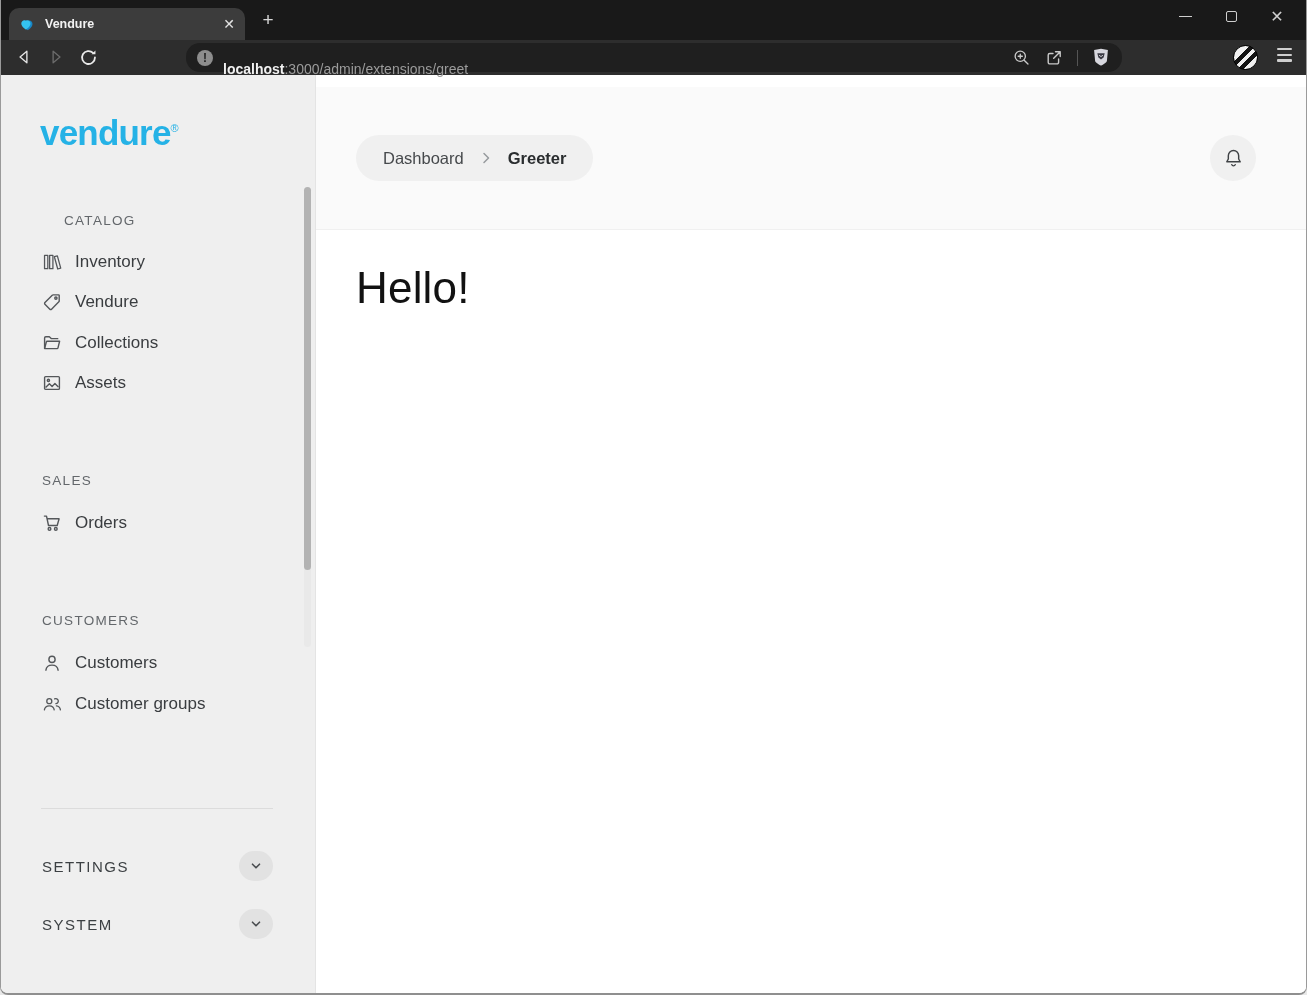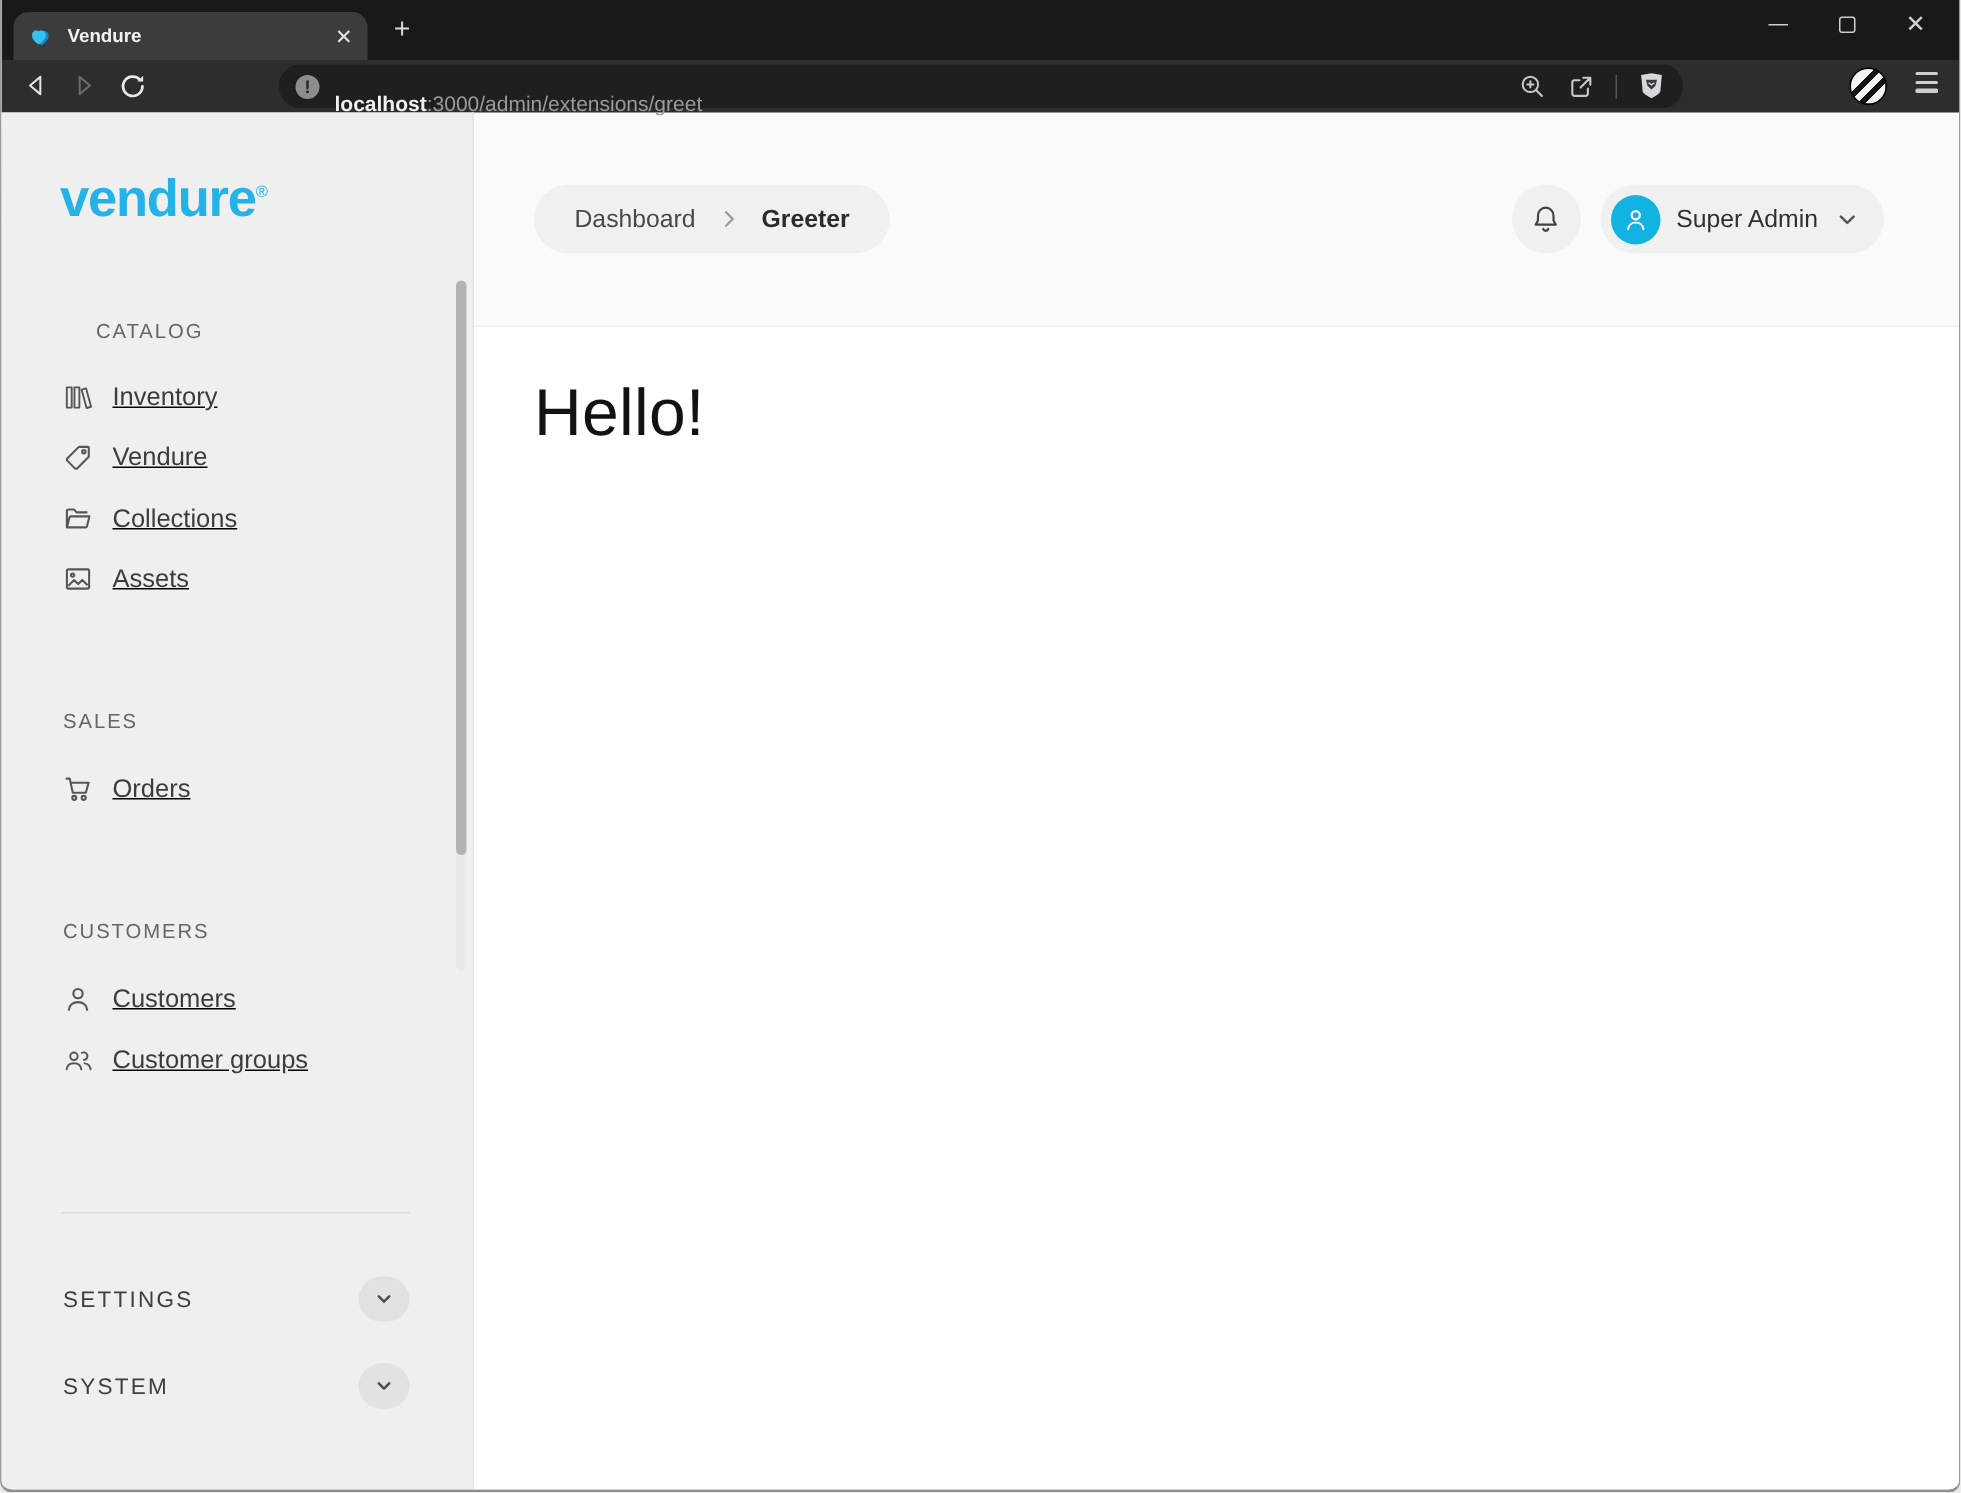--- a/index.html
+++ b/index.html
@@ -49,39 +49,39 @@
   .page { display:flex; height:918px; }
 
   
   .sidebar { width:315px; background:#efefef; position:relative; flex:0 0 auto;
              border-right:1px solid #e4e4e4; }
   .logo { position:absolute; left:39px; top:38px; font-size:35px; font-weight:700;
           letter-spacing:-0.8px; }
   .logo sup { font-size:11px; font-weight:400; vertical-align:super; }
   .side-header { position:absolute; left:41px; font-size:13.5px; font-weight:500; color:#63676b;
                  letter-spacing:1.3px; }
-  .side-item { position:absolute; left:41px; display:flex; align-items:center; gap:13px;
-               height:26px; cursor:pointer;text-decoration:underline; }
+  .side-item { position:absolute; left:41px; display:flex; align-items:flex-start; gap:13px;
+               height:26px; cursor:pointer; }
   .side-item .label { font-size:17px; color:#3a3d40; }
   .side-icon { width:20px; height:20px; display:flex; align-items:center; justify-content:center; }
   .side-divider { position:absolute; left:40px; width:232px; height:1px; background:#dcdcdc; }
   .collapse-row { position:absolute; left:41px; width:231px; height:32px; display:flex;
                   align-items:center; justify-content:space-between; cursor:pointer; }
   .collapse-row .label { font-size:15px; font-weight:500; color:#3c4043; letter-spacing:1.5px;text-align:right; }
   .collapse-chevron { width:34px; height:30px; border-radius:16px; background:#e2e2e2;
                       display:flex; align-items:center; justify-content:center; }
   .scroll-track { position:absolute; right:4px; top:112px; width:7px; height:460px;
                   background:#e9e9e9; border-radius:4px; }
   .scroll-thumb { position:absolute; right:4px; top:112px; width:7px; height:383px;
                   background:#b3b3b3; border-radius:4px; }
 
   
   .main { flex:1; background:#ffffff; display:flex; flex-direction:column; }
   .main-header { height:143px; background:#fafafa; border-bottom:1px solid #f0f0f0; display:flex;
-                 align-items:center; justify-content:space-between; padding:0 50px 0 40px; }
+                 align-items:center; justify-content:space-between; padding:0 50px 0 40px;margin-top:12px; }
   .breadcrumb { height:46px; background:#f0f0f0; border-radius:23px; display:flex;
                 align-items:center; gap:14px; padding:0 27px; }
   .crumb-home { font-size:16.5px; color:#46494c; }
   .crumb-current { font-size:16.5px; font-weight:600; color:#2a2d2f; }
   .header-right { display:flex; align-items:center; gap:13px; }
   .bell-btn { width:46px; height:46px; border-radius:50%; background:#f0f0f0; display:flex;
               align-items:center; justify-content:center; }
   .user-pill { height:46px; background:#f0f0f0; border-radius:23px; display:flex;
                align-items:center; gap:11px; padding:0 16px 0 7px; }
   .user-avatar { width:33px; height:33px; border-radius:50%; display:flex; align-items:center;
@@ -286,32 +286,20 @@
             </svg>
           <span class="crumb-current">Greeter</span>
         </div>
         <div class="header-right">
           <div class="bell-btn">
             <svg width="23" height="23" viewBox="0 0 24 24" fill="none" stroke="#3f4245" stroke-width="1.5" stroke-linecap="round" stroke-linejoin="round">
               <path d="M12 3.6a5.4 5.4 0 0 1 5.4 5.4v3.5l1.6 2.9H5l1.6-2.9V9a5.4 5.4 0 0 1 5.4-5.4z"></path>
               <path d="M10.2 18.4a1.9 1.9 0 0 0 3.6 0"></path>
             </svg>
           </div>
-          <div class="user-pill">
-            <span class="user-avatar" style="background:#12b3e0;">
-              <svg width="19" height="19" viewBox="0 0 20 20" fill="none" stroke="#ffffff" stroke-width="1.5" stroke-linecap="round">
-                <circle cx="10" cy="6.8" r="2.9"></circle>
-                <path d="M4.6 16.6c.4-3 2.7-4.7 5.4-4.7s5 1.7 5.4 4.7"></path>
-              </svg>
-            </span>
-            <span class="user-name">Super Admin</span>
-            <svg width="17" height="17" viewBox="0 0 16 16" fill="none" stroke="#55585b" stroke-width="1.6" stroke-linecap="round" stroke-linejoin="round">
-                <path d="M4 6l4 4 4-4"></path>
-              </svg>
-          </div>
         </div>
       </div>
       <div class="content">
         <h1>Hello!</h1>
       </div>
     </div>
   </div>
 </div>
 
 </body></html>

